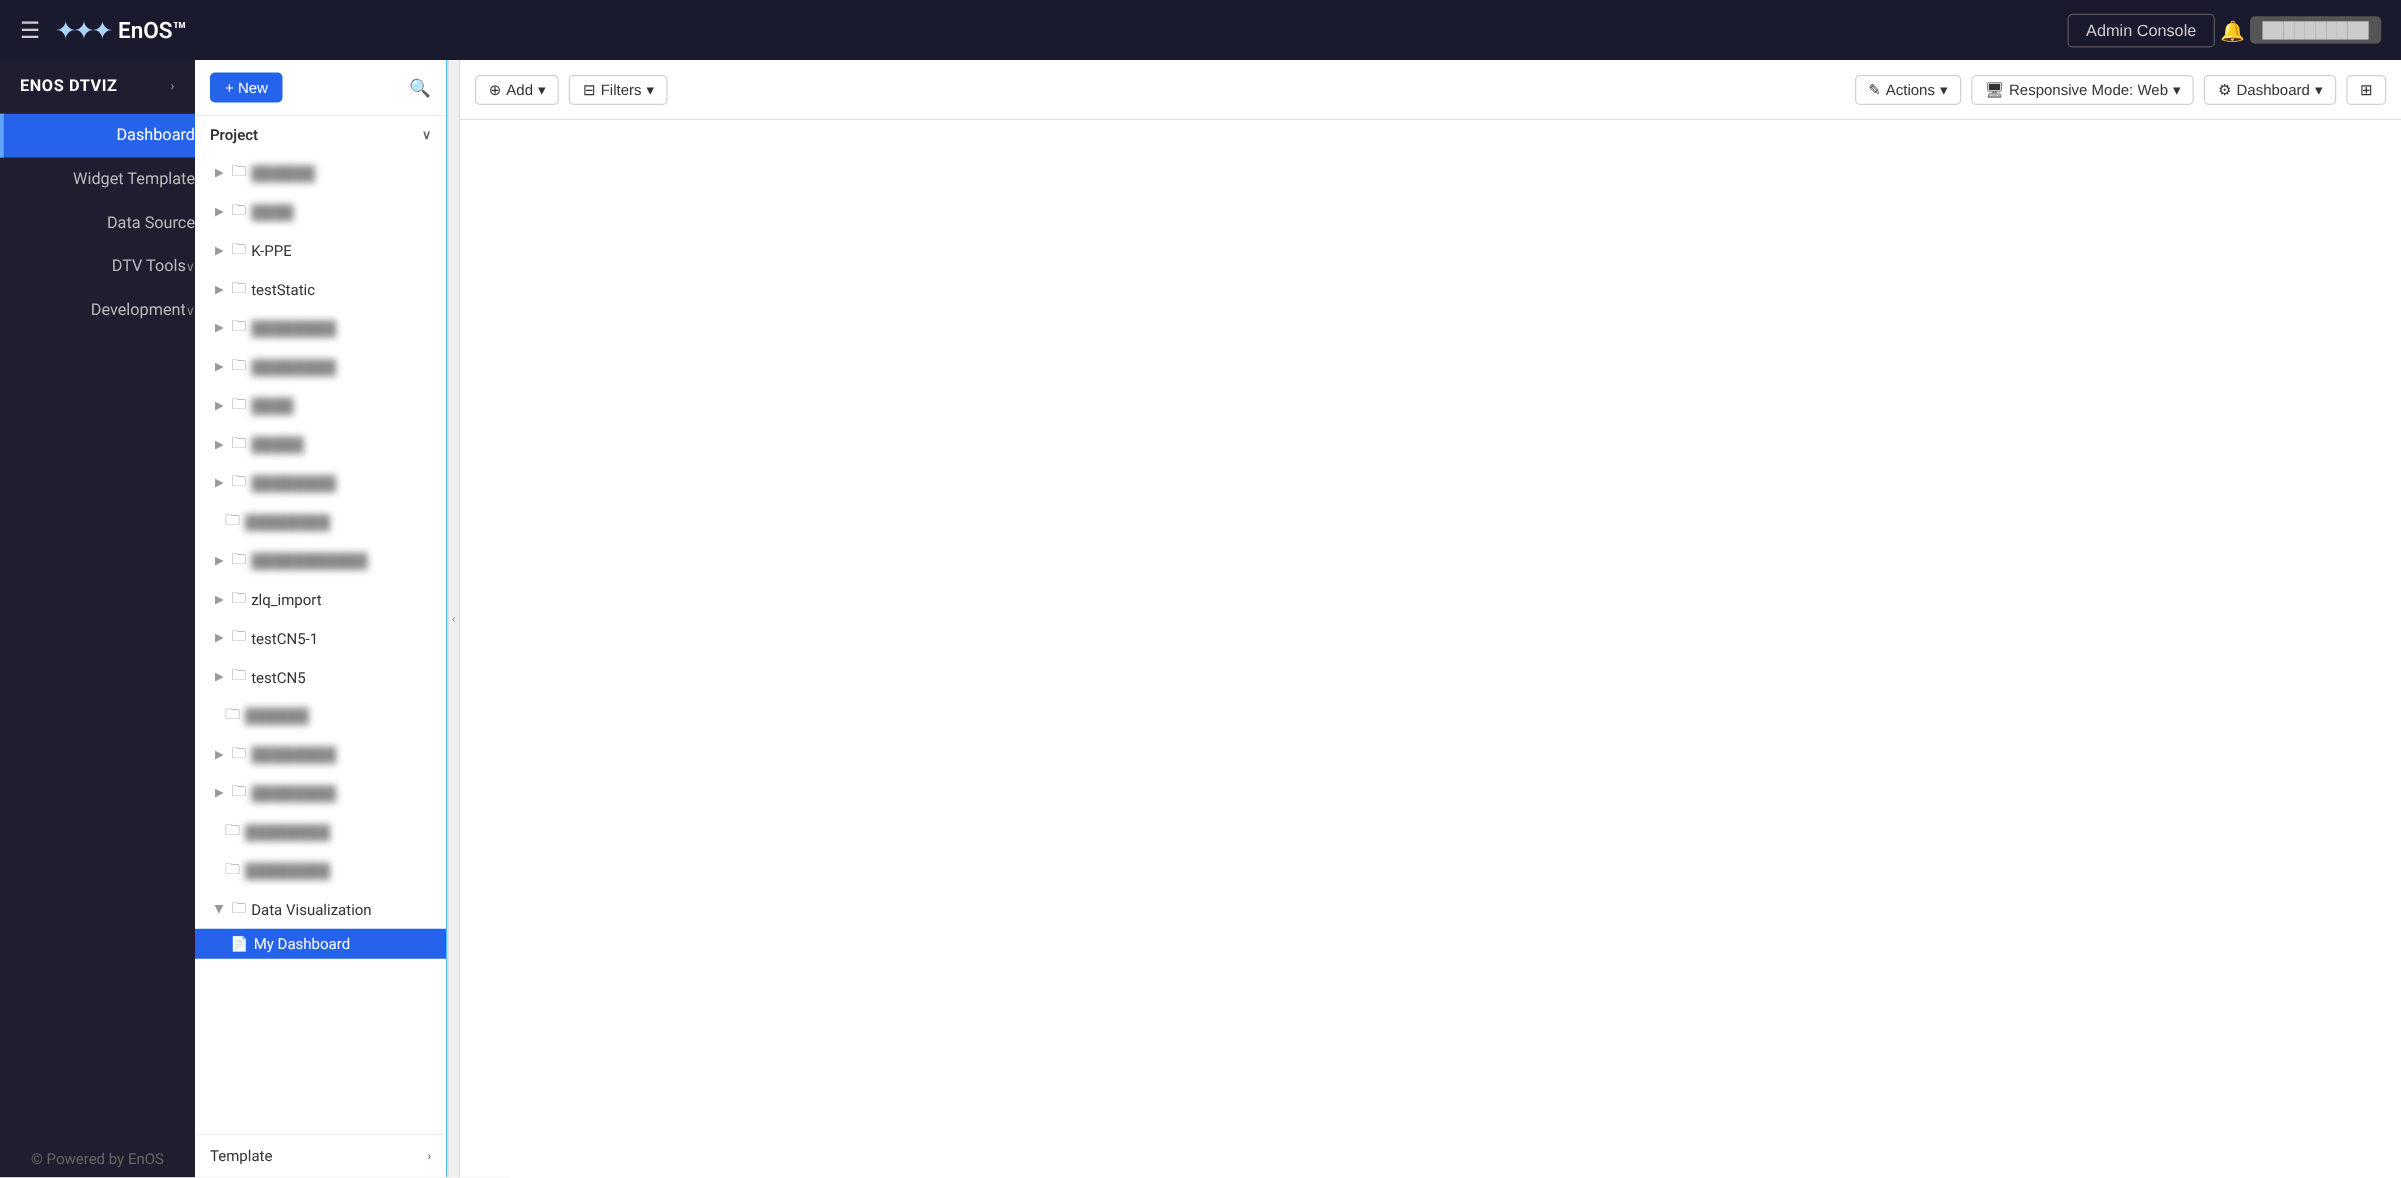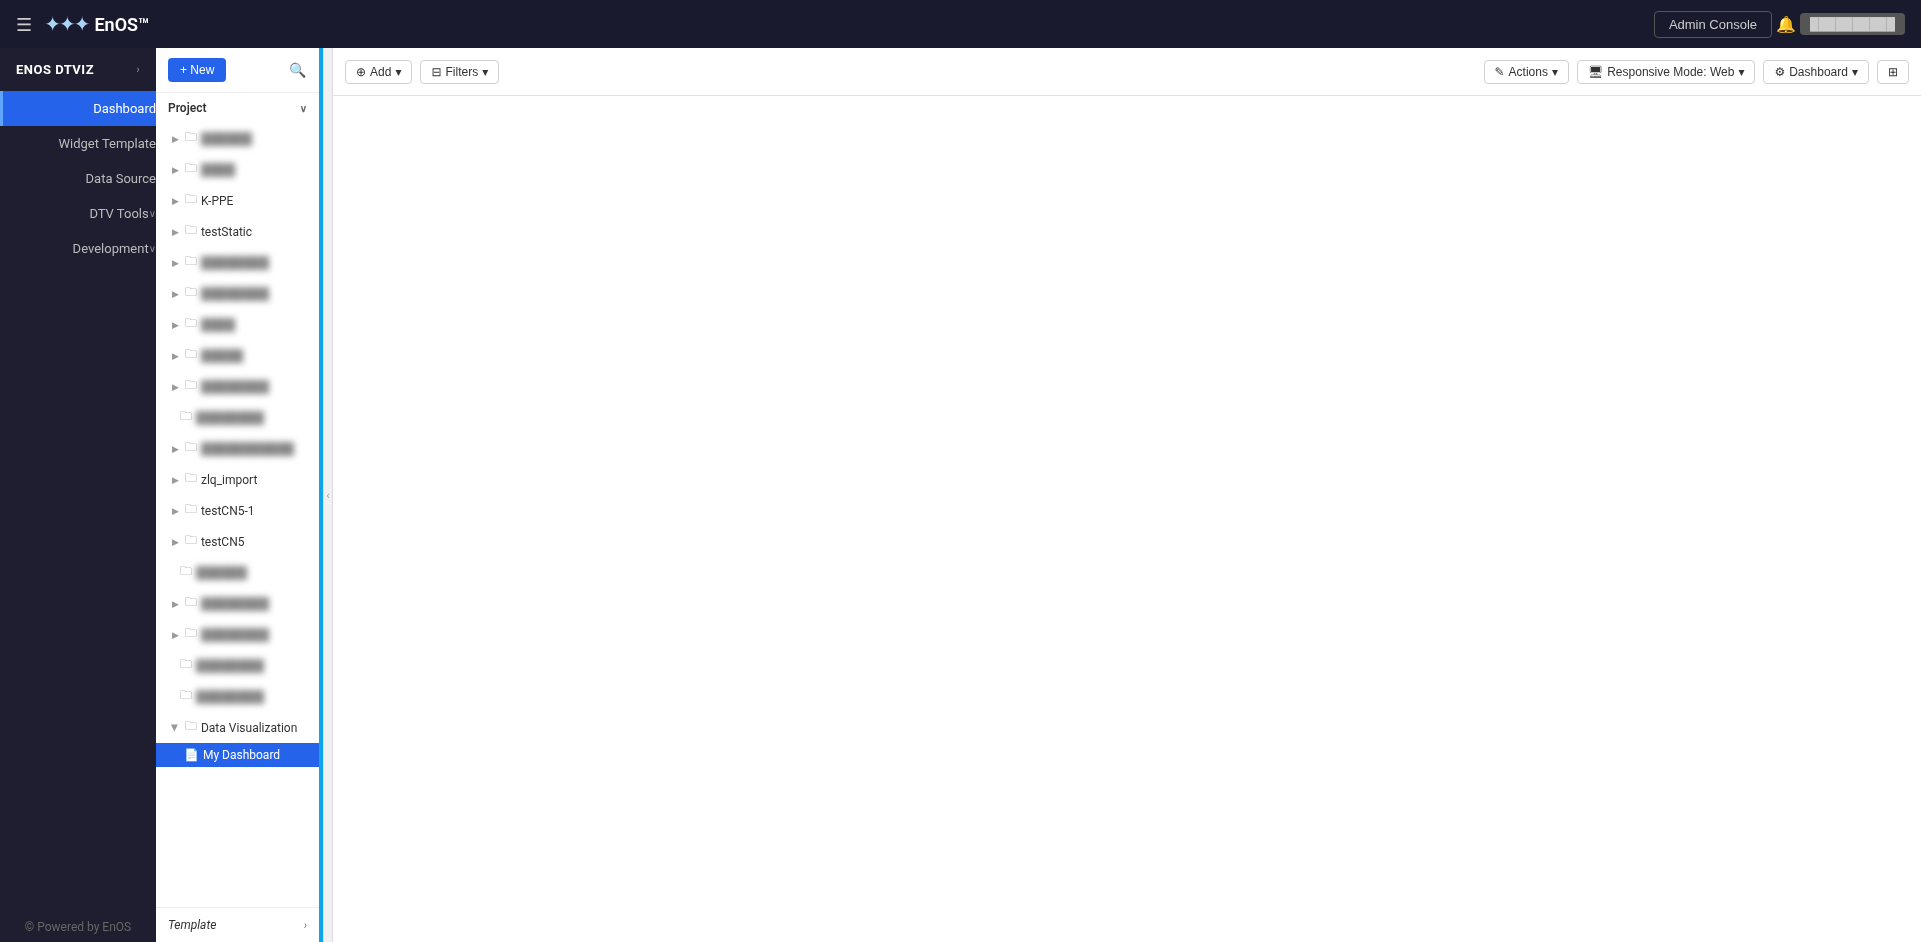--- a/index.html
+++ b/index.html
@@ -64,23 +64,23 @@
       display: flex;
       align-items: center;
       justify-content: flex-end;
       white-space: nowrap;
     }
     .sidebar-item.active { background: #2563eb; color: #fff; border-left: 3px solid #60a5fa; }
     .sidebar-item .chevron { font-size: 10px; color: #888; }
 
     
     .tree-panel {
-      width: 167px;
+      width: 202px;
       background: #fff;
-      border-right: 4px solid #0ea5e9;
+      border-right: 1px solid #0ea5e9;
       display: flex;
       flex-direction: column;
       flex-shrink: 0;
       overflow: hidden;
     }
     .tree-header {
       padding: 10px 12px;
       display: flex;
       align-items: center;
       justify-content: space-between;
@@ -134,21 +134,20 @@
     .tree-footer {
       padding: 10px 12px;
       border-top: 1px solid #eee;
       display: flex;
       align-items: center;
       justify-content: space-between;
       font-size: 12px;
       color: #333;
       cursor: pointer;
       flex-shrink: 0;
-      font-style: italic;
     }
     .tree-footer .chevron { color: #666; font-size: 10px; }
 
     
     .collapse-handle {
       width: 10px;
       background: #f0f0f0;
       border-left: 1px solid #ddd;
       border-right: 1px solid #ddd;
       cursor: col-resize;

